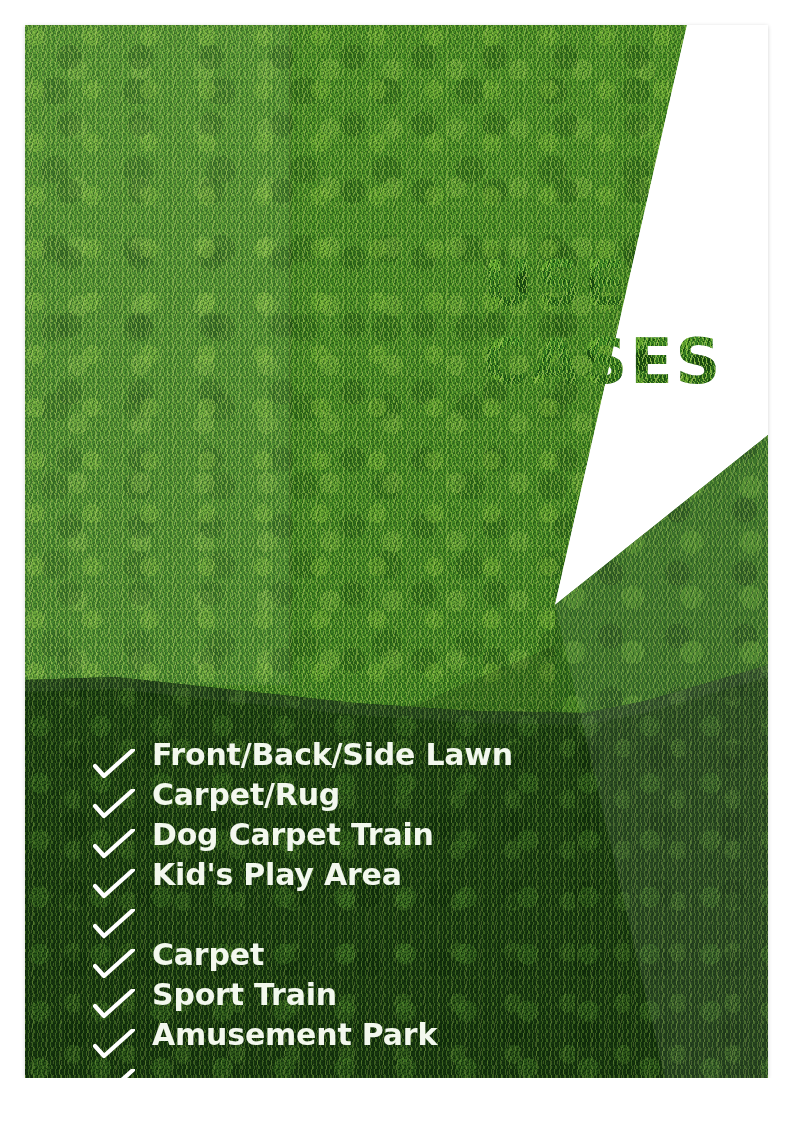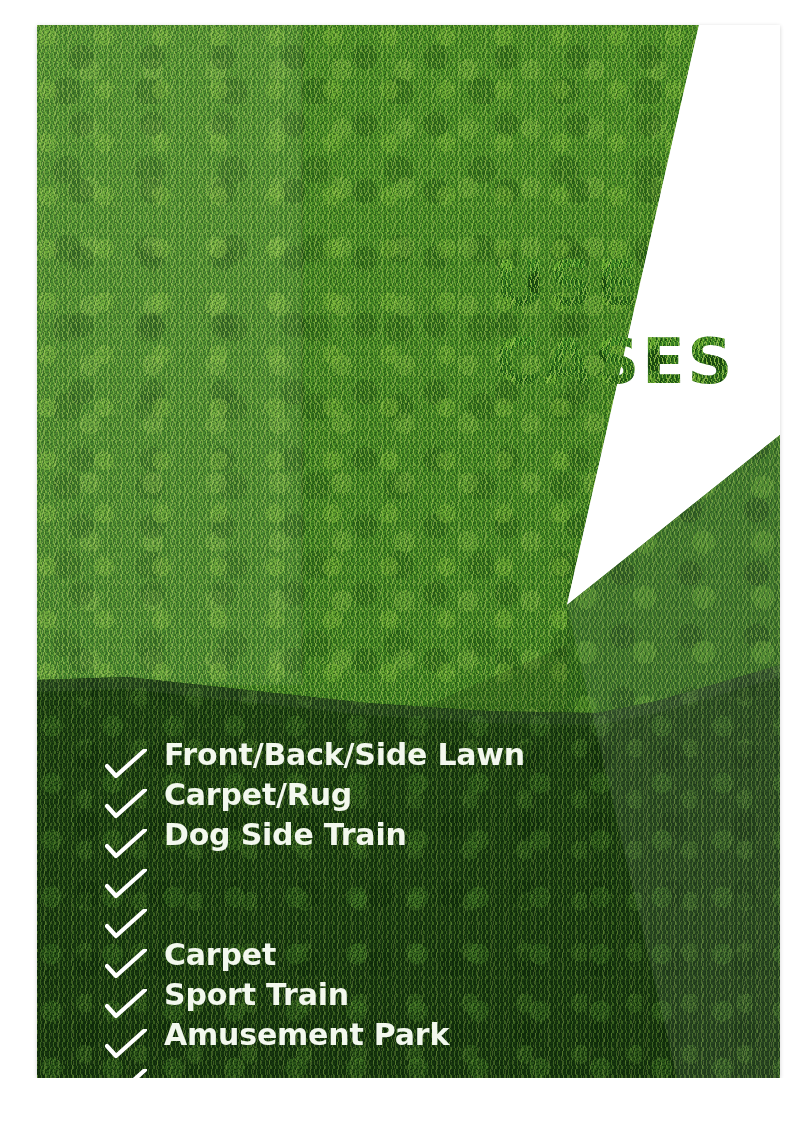--- a/index.html
+++ b/index.html
@@ -22,21 +22,20 @@
   }
 
   
   #photo{
     position:absolute;
     left:25px; top:25px;
     width:743px; height:1053px;
     overflow:hidden;
     background:#15803d;
     box-shadow:0 1px 4px rgba(0,0,0,.18);
-    margin-left:12px;
   }
 
   
 
   .grass{
     position:absolute;
     inset:0;
   }
 
   
@@ -299,28 +298,29 @@
             </svg>
           </span>
           <span class="check-label">Carpet/Rug</span>
         </div>
         <div class="check-row">
           <span class="check-mark">
             <svg width="42" height="34" viewBox="0 0 42 34" aria-hidden="true">
               <path d="M2 17 L11 27 L40 1" fill="none" stroke="#ffffff" stroke-width="4.2" stroke-linecap="round" stroke-linejoin="round"></path>
             </svg>
           </span>
-          <span class="check-label">Dog Side Train</span>
-        </div>
-        <div class="check-row">
-          <span class="check-mark">
-            <svg width="42" height="34" viewBox="0 0 42 34" aria-hidden="true">
-              <path d="M2 17 L11 27 L40 1" fill="none" stroke="#ffffff" stroke-width="4.2" stroke-linecap="round" stroke-linejoin="round"></path>
-            </svg>
-          </span>
+          <span class="check-label">Dog Carpet Train</span>
+        </div>
+        <div class="check-row">
+          <span class="check-mark">
+            <svg width="42" height="34" viewBox="0 0 42 34" aria-hidden="true">
+              <path d="M2 17 L11 27 L40 1" fill="none" stroke="#ffffff" stroke-width="4.2" stroke-linecap="round" stroke-linejoin="round"></path>
+            </svg>
+          </span>
+          <span class="check-label">Kid's Play Area</span>
         </div>
         <div class="check-row">
           <span class="check-mark">
             <svg width="42" height="34" viewBox="0 0 42 34" aria-hidden="true">
               <path d="M2 17 L11 27 L40 1" fill="none" stroke="#ffffff" stroke-width="4.2" stroke-linecap="round" stroke-linejoin="round"></path>
             </svg>
           </span>
         </div>
         <div class="check-row">
           <span class="check-mark">

